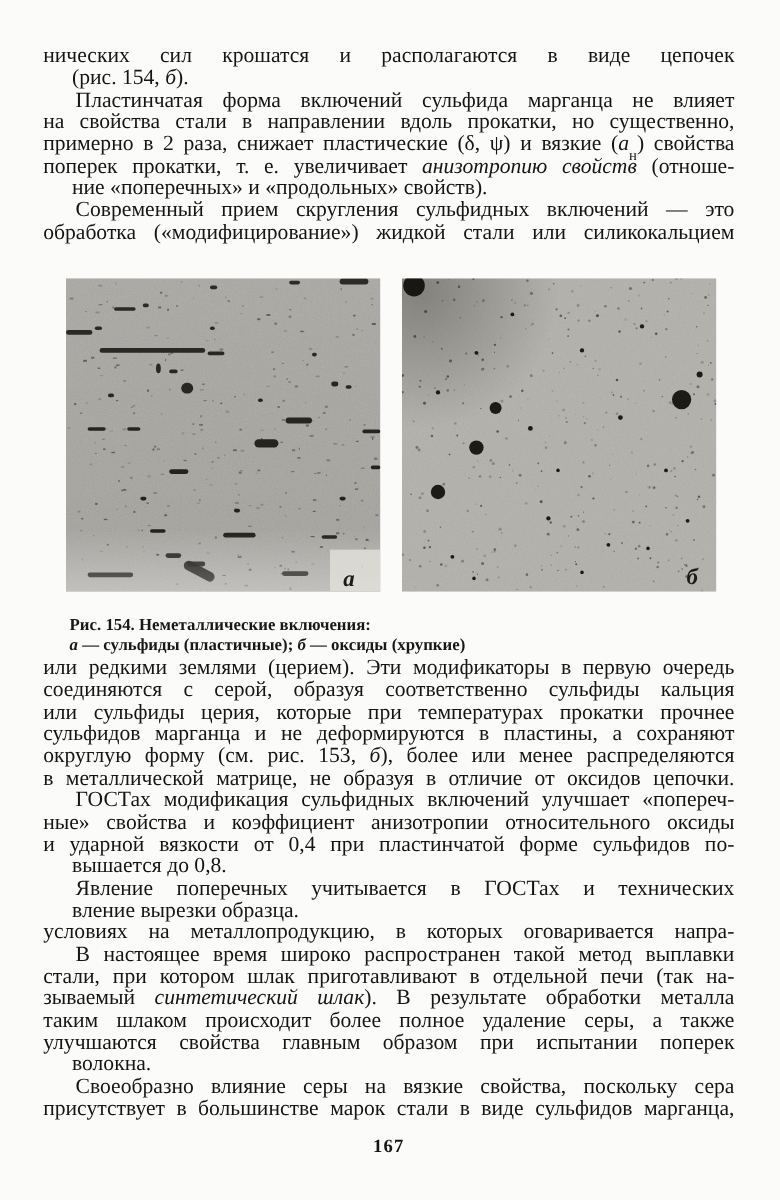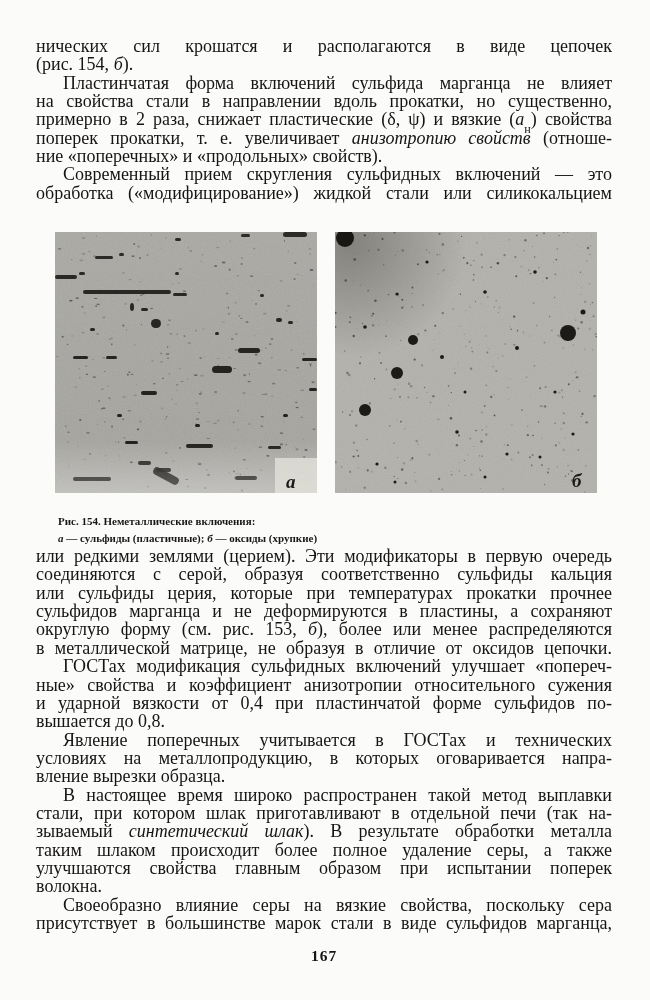--- a/index.html
+++ b/index.html
@@ -4,29 +4,29 @@
 <style>
   html,body{margin:0;padding:0;background:#e9e9e7;}
   .page{
     width:650px;height:1000px;box-sizing:border-box;position:relative;
     background:#fbfbf9;color:#161514;
     font-family:"Liberation Serif","DejaVu Serif",serif;
     padding:37px 38px 0 36px;overflow:hidden;
   }
   .textblock{width:576px;font-size:18px;line-height:18.34px;}
   .line{text-align:justify;text-align-last:justify;}
-  .line.last{text-align-last:left;}
+  .line.last{text-align-last:left;margin-left:24px;}
   .line.indent{text-indent:27px;}
   i{font-style:italic;}
   sub{font-size:68%;line-height:0;position:relative;top:0.22em;}
   figure.figure{margin:0;padding:0;}
   .photos{display:flex;gap:18px;margin-left:19px;margin-top:30px;}
   svg.photo{display:block;box-shadow:inset 0 0 0 1px rgba(40,40,35,0.25);}
   .plabel{font-family:"Liberation Serif",serif;font-style:italic;font-weight:bold;font-size:19px;fill:#1b1a17;}
-  .caption{margin-left:22px;margin-top:20px;font-size:11px;line-height:17px;font-weight:bold;color:#191816;}
+  .caption{margin-left:22px;margin-top:20px;font-size:14px;line-height:17px;font-weight:bold;color:#191816;}
   .pagenum{width:576px;margin-top:15px;text-align:center;font-weight:bold;font-size:15.5px;letter-spacing:1px;}
 </style>
 </head>
 <body>
 
 <div class="page">
 
   <div class="textblock" id="text-top">
       <div class="para">
         <div class="line">нических сил крошатся и располагаются в виде цепочек</div>
@@ -755,28 +755,28 @@
       <div class="para">
         <div class="line">или редкими землями (церием). Эти модификаторы в первую очередь</div>
         <div class="line">соединяются с серой, образуя соответственно сульфиды кальция</div>
         <div class="line">или сульфиды церия, которые при температурах прокатки прочнее</div>
         <div class="line">сульфидов марганца и не деформируются в пластины, а сохраняют</div>
         <div class="line">округлую форму (см. рис. 153, <i>б</i>), более или менее распределяются</div>
         <div class="line">в металлической матрице, не образуя в отличие от оксидов цепочки.</div>
       </div>
       <div class="para">
         <div class="line indent">ГОСТах модификация сульфидных включений улучшает «попереч-</div>
-        <div class="line">ные» свойства и коэффициент анизотропии относительного сужения</div>
+        <div class="line">ные» свойства и коэффициент анизотропии относительного оксиды</div>
         <div class="line">и ударной вязкости от 0,4 при пластинчатой форме сульфидов по-</div>
         <div class="line last">вышается до 0,8.</div>
       </div>
       <div class="para">
         <div class="line indent">Явление поперечных учитывается в ГОСТах и технических</div>
+        <div class="line last">вление вырезки образца.</div>
         <div class="line">условиях на металлопродукцию, в которых оговаривается напра-</div>
-        <div class="line last">вление вырезки образца.</div>
       </div>
       <div class="para">
         <div class="line indent">В настоящее время широко распространен такой метод выплавки</div>
         <div class="line">стали, при котором шлак приготавливают в отдельной печи (так на-</div>
         <div class="line">зываемый <i>синтетический шлак</i>). В результате обработки металла</div>
         <div class="line">таким шлаком происходит более полное удаление серы, а также</div>
         <div class="line">улучшаются свойства главным образом при испытании поперек</div>
         <div class="line last">волокна.</div>
       </div>
       <div class="para">

